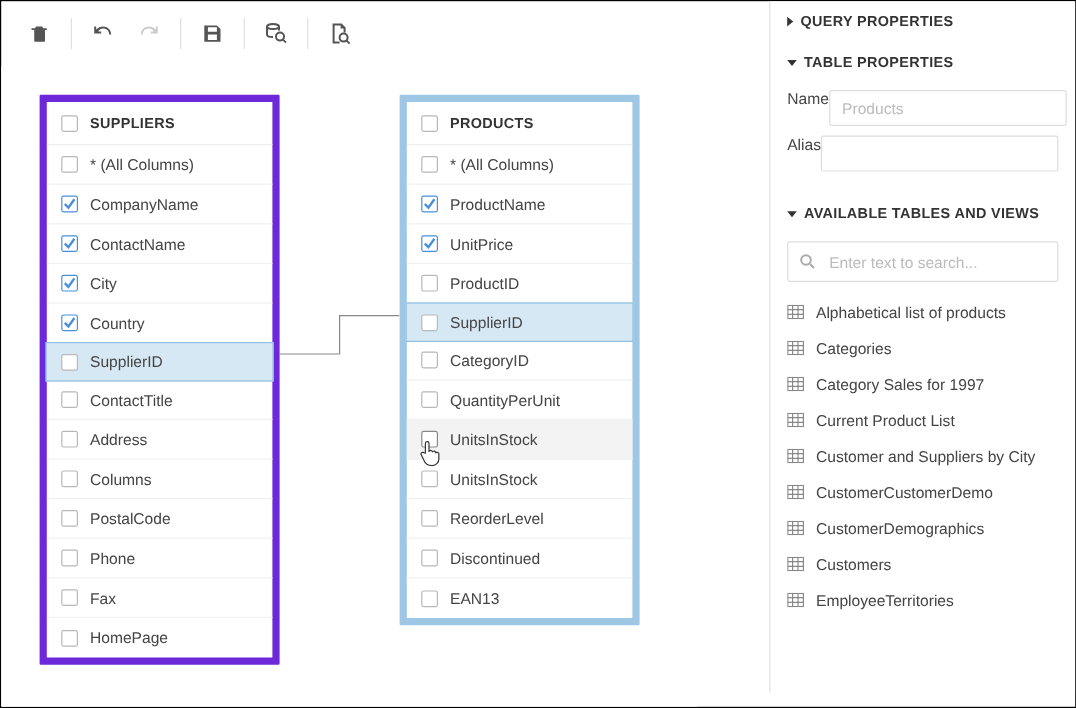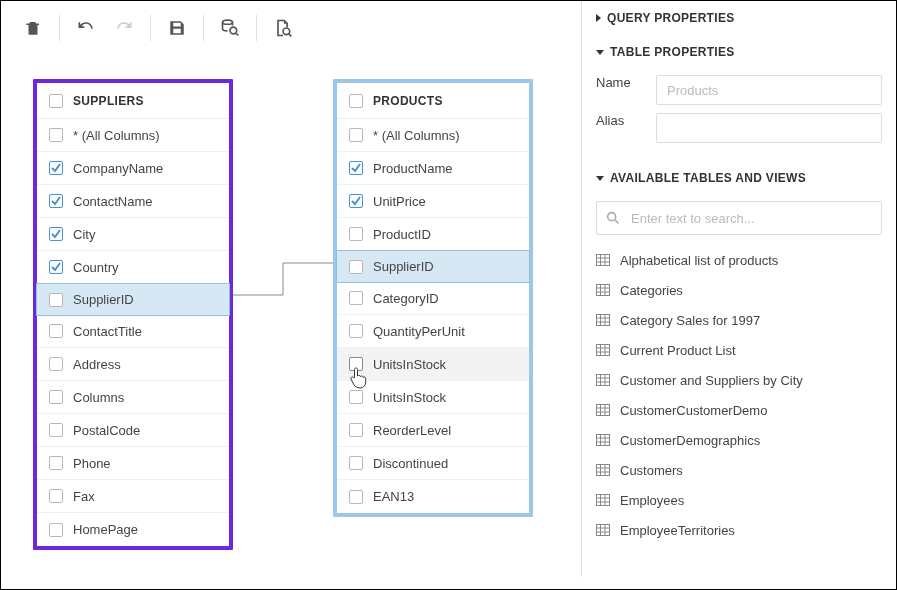--- a/index.html
+++ b/index.html
@@ -3,37 +3,37 @@
 <meta charset="utf-8">
 <style>
   * { box-sizing: border-box; }
   html, body { margin:0; padding:0; font-family: Arial, Helvetica, sans-serif; font-size:13px; color:#333; }
   .app { width:897px; height:590px; border:1px solid #000; position:relative; background:#fff; overflow:hidden; }
   .toolbar { height:54px; display:flex; align-items:center; gap:6px; padding:0 16px; }
   .tbtn { width:32px; height:32px; display:flex; align-items:center; justify-content:center; cursor:pointer; color:#555; border-radius:3px; }
   .tbtn.disabled { color:#ccc; cursor:default; }
   .tsep { width:1px; height:26px; background:#e0e0e0; margin:0 4px; }
   .canvas { position:absolute; left:0; top:54px; right:315px; bottom:0; background:#fff; overflow:hidden; }
-  .rpanel { position:absolute; right:0; top:0; width:315px; bottom:12px; border-left:1px solid #e0e0e0; background:#fff; font-size:13px; color:#333; display:flex; flex-direction:column;margin-left:48px; }
+  .rpanel { position:absolute; right:0; top:0; width:255px; bottom:12px; border-left:1px solid #e0e0e0; background:#fff; font-size:13px; color:#333; display:flex; flex-direction:column;margin-left:48px; }
   .section-header { display:flex; align-items:center; gap:6px; padding:10px 14px 10px 14px; font-weight:bold; font-size:12px; letter-spacing:0.3px; cursor:pointer; text-transform:uppercase; }
   .section-header .tri { width:0; height:0; border-style:solid; }
   .tri.right { border-width:4px 0 4px 5px; border-color:transparent transparent transparent #333; }
   .tri.down { border-width:5px 4px 0 4px; border-color:#333 transparent transparent transparent; }
   .props { padding:6px 14px 10px 14px; }
   .prow { display:flex; align-items:flex-start; margin-bottom:8px; }
   .prow label { width:60px; color:#444; }
   .prow input { flex:1; height:30px; border:1px solid #ddd; border-radius:2px; padding:0 10px; font-size:13px; color:#333; background:#fff; }
   .prow input::placeholder { color:#bbb; }
   .search-row { padding:6px 14px 10px 14px; }
   .search-box { display:flex; align-items:center; height:34px; border:1px solid #ddd; border-radius:2px; padding:0 8px; gap:8px; }
   .search-box input { border:none; outline:none; flex:1; font-size:13px; color:#a21caf; }
   .search-box input::placeholder { color:#bbb; }
   .tlist { overflow-y:auto; flex:1; padding:0 14px 10px 14px; }
   .titem { display:flex; align-items:center; gap:10px; height:30px; cursor:pointer; color:#444; }
-  .table-card { position:absolute; border:4px solid #6d28d9; background:#fff; width:200px; border-radius:1px; }
+  .table-card { position:absolute; border:6px solid #6d28d9; background:#fff; width:200px; border-radius:1px; }
   .table-card.selected { border-color:#9ec7e6; }
   .table-card .thead { display:flex; align-items:center; gap:10px; height:36px; padding:0 12px; border-bottom:1px solid #eee; font-weight:bold; font-size:12px; letter-spacing:0.3px; text-transform:uppercase; }
   .trow { display:flex; align-items:center; gap:10px; height:33px; padding:0 12px; border-bottom:1px solid #f0f0f0; cursor:pointer; font-size:13px; color:#444; position:relative; }
   .trow:last-child { border-bottom:none; }
   .trow.hover { background:#f3f3f3; }
   .trow.highlight { background:#d7e8f5; border:1px solid #8fbfe3; margin:-1px -1px -1px -1px; z-index:2; }
   .chk { width:14px; height:14px; border:1px solid #b8b8b8; border-radius:2px; background:#fff; display:flex; align-items:center; justify-content:center; flex-shrink:0; }
   .chk.checked { border-color:#4a90d9; }
   .chk.checked svg path { stroke:#4a90d9; }
   .chk.hover-dark { border-color:#888; }
@@ -327,25 +327,18 @@
             <rect x="0.5" y="0.5" width="13" height="11"></rect>
             <path d="M0.5 4H13.5M0.5 8H13.5M4.5 0.5V11.5M9 0.5V11.5"></path>
           </svg>
           <span>Customers</span>
         </div>
         <div class="titem">
           <svg width="14" height="12" viewBox="0 0 14 12" fill="none" stroke="#888" stroke-width="1">
             <rect x="0.5" y="0.5" width="13" height="11"></rect>
             <path d="M0.5 4H13.5M0.5 8H13.5M4.5 0.5V11.5M9 0.5V11.5"></path>
           </svg>
-          <span>Employees</span>
-        </div>
-        <div class="titem">
-          <svg width="14" height="12" viewBox="0 0 14 12" fill="none" stroke="#888" stroke-width="1">
-            <rect x="0.5" y="0.5" width="13" height="11"></rect>
-            <path d="M0.5 4H13.5M0.5 8H13.5M4.5 0.5V11.5M9 0.5V11.5"></path>
-          </svg>
           <span>EmployeeTerritories</span>
         </div>
       </div>
   </div>
 
 </div>
 
 </body></html>

